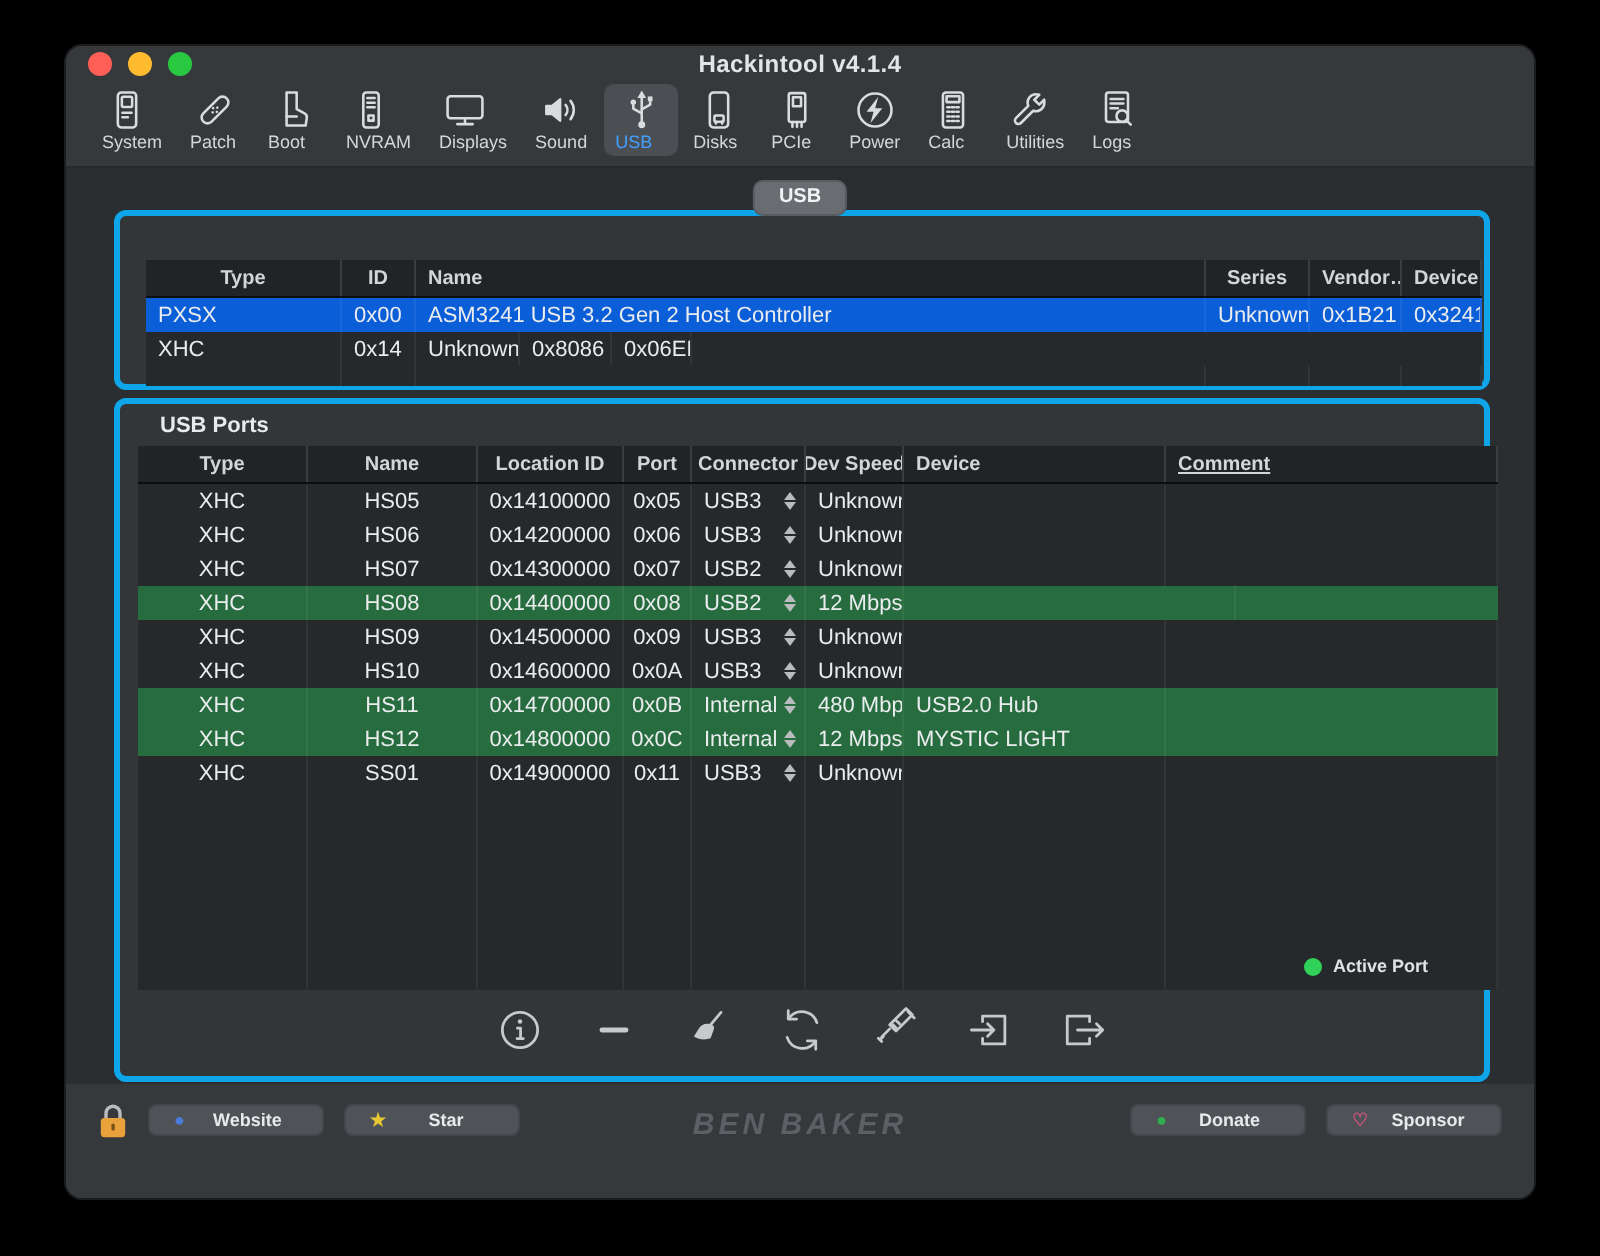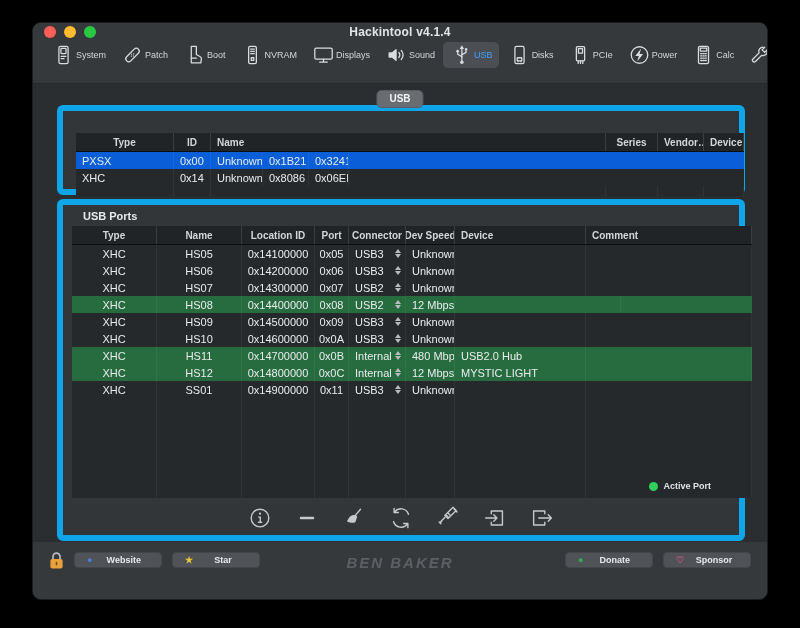--- a/index.html
+++ b/index.html
@@ -16,32 +16,32 @@
   
   .titlebar{height:18px;position:relative;display:flex;align-items:center;justify-content:center;background:#36393c;flex:0 0 auto;}
   .lights{position:absolute;left:11px;top:3px;display:flex;gap:8px;}
   .light{width:12px;height:12px;border-radius:50%;display:inline-block;}
   .light.red{background:#ff5f57;}
   .light.yellow{background:#febc2e;}
   .light.green{background:#28c840;}
   .title{font-size:12px;font-weight:bold;color:#e2e4e6;letter-spacing:.2px;}
   
   .toolbar{height:42px;flex:0 0 auto;display:flex;align-items:flex-start;padding:1px 0 0 12px;gap:2px;background:#36393c;}
-  .tb-item{display:flex;flex-direction:row;align-items:center;justify-content:flex-start;
+  .tb-item{display:flex;flex-direction:column;justify-content:flex-start;
     padding:2px 6px 2px;border-radius:5px;cursor:default;}
   .tb-item.selected{background:#4b4f54;}
   .tb-icon svg{display:block;height:22px;width:25px;}
   .tb-label{font-size:9px;color:#d4d6d8;margin-top:0px;white-space:nowrap;}
   .tb-item.selected .tb-label{color:var(--accent);}
   
   .content{flex:1 1 auto;background:#2b2e31;position:relative;border-top:1px solid #27282b;}
   .tabpill{position:absolute;left:50%;top:6px;transform:translateX(-50%);
     background:#696d72;color:#f1f2f4;font-size:10px;font-weight:bold;
     padding:2px 12px 3px;border-radius:5px;z-index:3;border:1px solid #595d62;}
-  .gbox{position:absolute;background:#323639;border:6px solid #0ea5e9;border-radius:6px;}
+  .gbox{position:absolute;background:#323639;border:3px solid #0ea5e9;border-radius:6px;}
   #box-controllers{left:24px;top:21px;width:688px;height:90px;}
   #box-ports{left:24px;top:115px;width:688px;height:342px;}
   .section-label{position:absolute;top:5px;left:20px;font-size:11px;font-weight:bold;color:#e8eaec;}
   .tbl{position:absolute;background:#26292c;font-size:11px;color:#eaecee;overflow:hidden;}
   #tbl-controllers{left:13px;top:22px;width:668px;height:63px;}
   #tbl-ports{left:9px;top:21px;width:680px;height:272px;}
   .thead{display:flex;background:#212427;height:19px;border-bottom:1px solid #0c0d0e;}
   .th{font-size:10px;font-weight:bold;color:#d3d6d9;display:flex;align-items:center;
     justify-content:center;border-right:1px solid #3a3d41;overflow:hidden;white-space:nowrap;flex:0 0 auto;}
   .th.left{justify-content:flex-start;padding-left:6px;}
@@ -266,20 +266,23 @@
             <div class="th left" style="width: 46px;">Vendor…</div>
             <div class="th left" style="width: 40px;">Device…</div>
           </div>
           <div class="trow selected">
             <div class="td left" style="width: 98px;">
               <span>PXSX</span>
             </div>
             <div class="td left" style="width: 37px;">
               <span>0x00</span>
             </div>
+            <div class="td left" style="width: 395px;">
+              <span>ASM3241 USB 3.2 Gen 2 Host Controller</span>
+            </div>
             <div class="td left" style="width: 52px;">
               <span>Unknown</span>
             </div>
             <div class="td left" style="width: 46px;">
               <span>0x1B21</span>
             </div>
             <div class="td left" style="width: 40px;">
               <span>0x3241</span>
             </div>
           </div>
@@ -315,21 +318,21 @@
       <div class="section-label">USB Ports</div>
       <div class="tbl" id="tbl-ports">
           <div class="thead">
             <div class="th " style="width: 85px;">Type</div>
             <div class="th " style="width: 85px;">Name</div>
             <div class="th " style="width: 73px;">Location ID</div>
             <div class="th " style="width: 34px;">Port</div>
             <div class="th " style="width: 57px;">Connector</div>
             <div class="th " style="width: 49px;">Dev Speed</div>
             <div class="th left" style="width: 131px;">Device</div>
-            <div class="th left" style="width: 166px;">Comment</div>
+            <div class="th left" style="width: 166px; text-decoration: underline;">Comment</div>
           </div>
           <div class="trow">
             <div class="td center" style="width: 85px;">
               <span>XHC</span>
             </div>
             <div class="td center" style="width: 85px;">
               <span>HS05</span>
             </div>
             <div class="td center" style="width: 73px;">
               <span>0x14100000</span>

